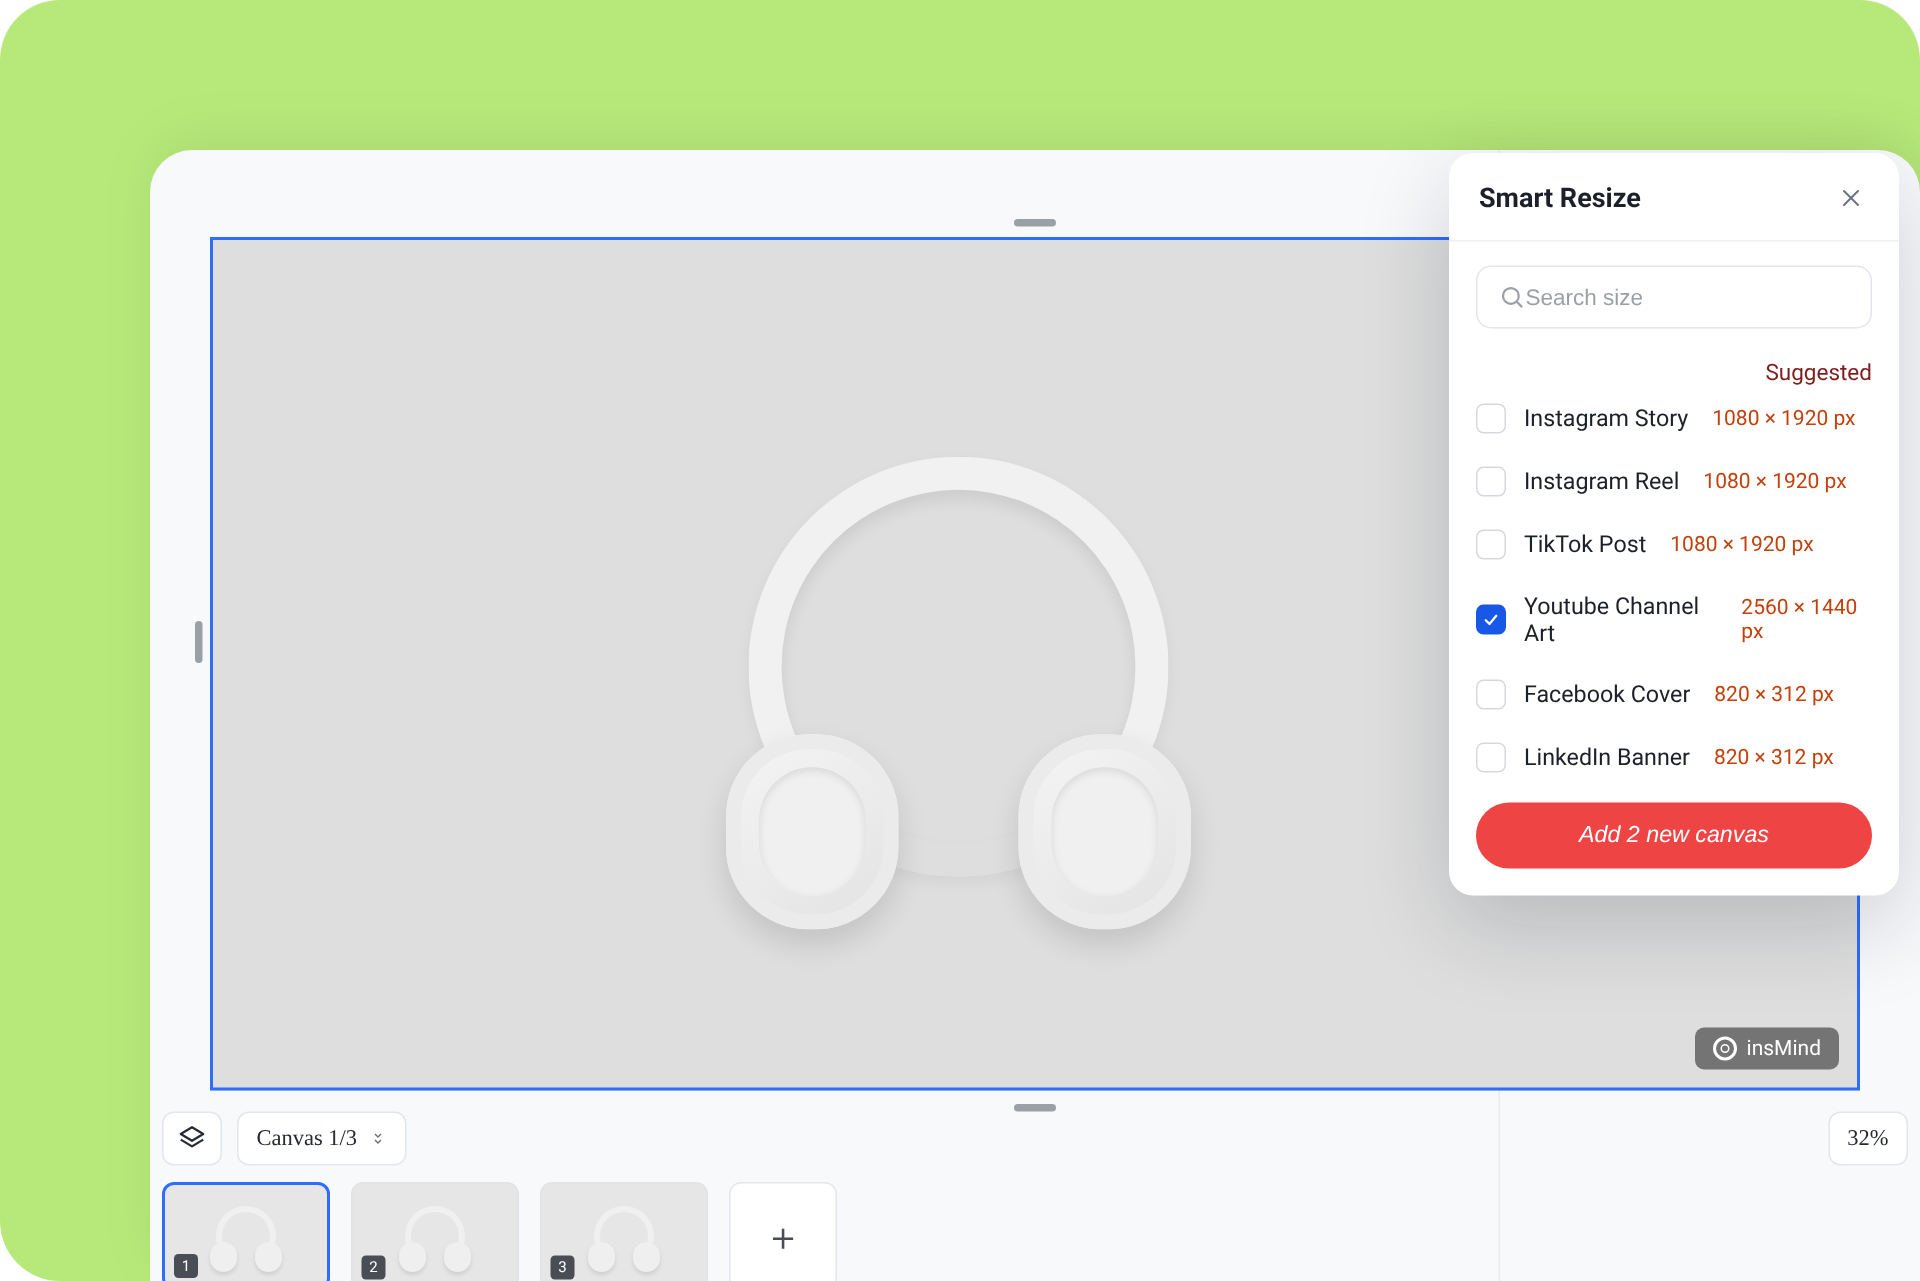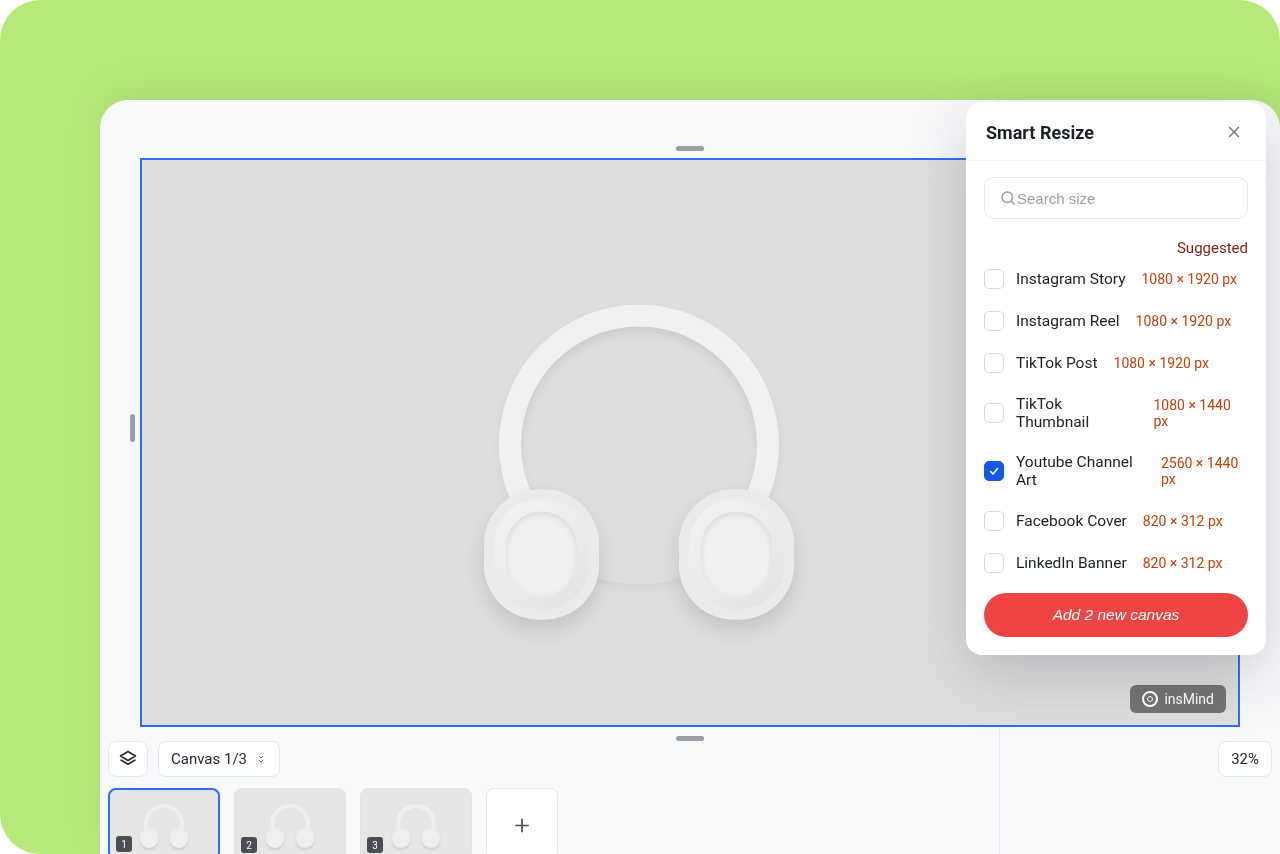--- a/index.html
+++ b/index.html
@@ -134,20 +134,21 @@
   background: #fff;
   border: 1px solid #e3e6ea;
   border-radius: 8px;
   height: 36px;
   display: flex;
   align-items: center;
   padding: 0 12px;
   font-size: 15px;
   color: #262a33;
   gap: 8px;
+  font-family: Liberation Serif, serif;
 }
 .layers-btn { width: 40px; justify-content:center; padding:0; }
 .zoom-pill { margin-left: auto; }
 .thumbs-row {
   position: absolute;
   left: 8px;
   top: 688px;
   display: flex;
   gap: 14px;
 }
@@ -357,25 +358,20 @@
           <span class="chk"></span>
           <span class="size-name">Instagram Reel</span>
           <span class="size-dims">1080 × 1920 px</span>
         </div>
         <div class="size-row">
           <span class="chk"></span>
           <span class="size-name">TikTok Post</span>
           <span class="size-dims">1080 × 1920 px</span>
         </div>
         <div class="size-row">
-          <span class="chk"></span>
-          <span class="size-name">TikTok Thumbnail</span>
-          <span class="size-dims">1080 × 1440 px</span>
-        </div>
-        <div class="size-row">
           <span class="chk checked">
             <svg width="12" height="12" viewBox="0 0 24 24" fill="none" stroke="#fff" stroke-width="3" stroke-linecap="round" stroke-linejoin="round">
               <polyline points="5 13 10 18 19 7"></polyline>
             </svg>
           </span>
           <span class="size-name">Youtube Channel Art</span>
           <span class="size-dims">2560 × 1440 px</span>
         </div>
         <div class="size-row">
           <span class="chk"></span>

